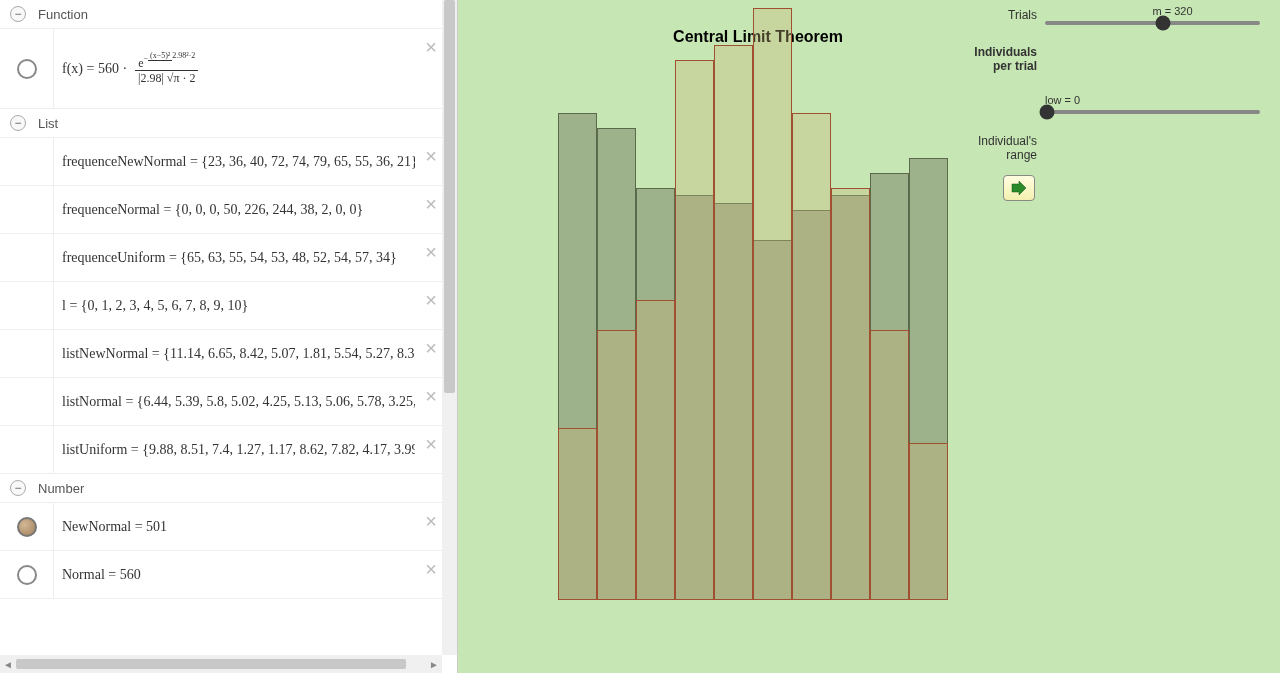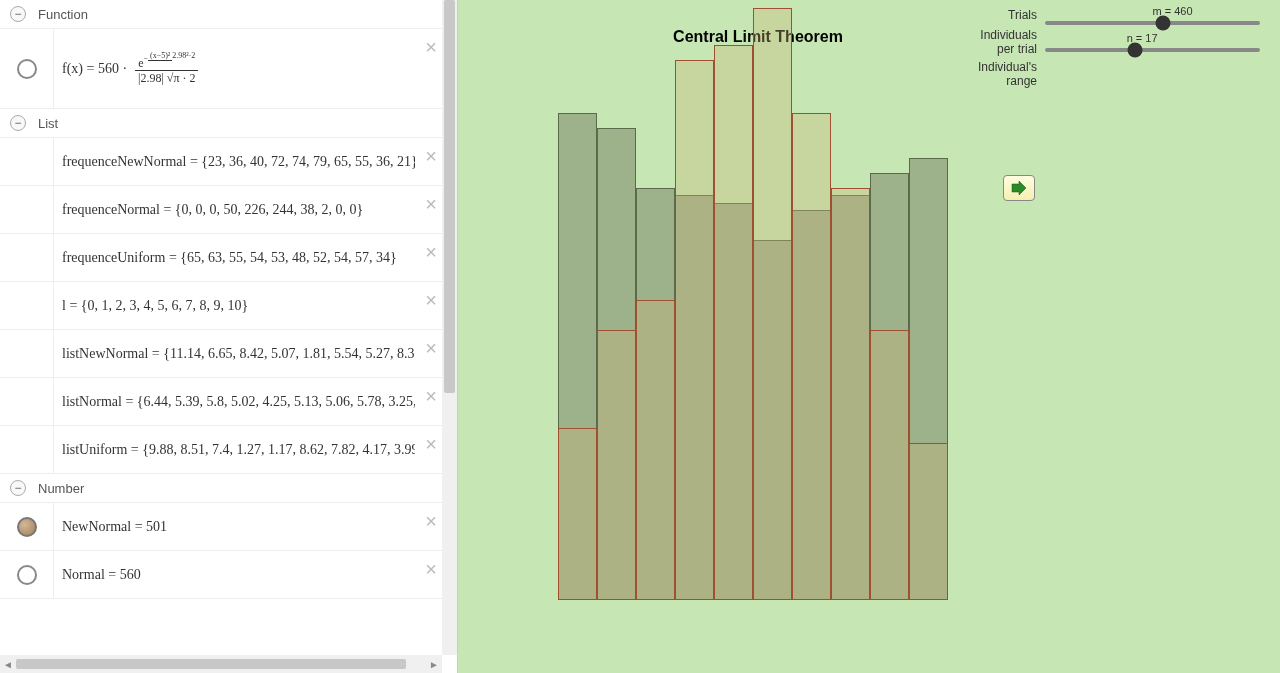--- a/index.html
+++ b/index.html
@@ -202,32 +202,33 @@
 }
 .controls {
   position: absolute;
   right: 20px;
   top: 5px;
   width: 300px;
 }
 .slider-row {
   display: flex;
   align-items: center;
-  margin-bottom: 3px;
+  margin-bottom: 20px;
   position: relative;
 }
 .slider-label {
   width: 85px;
   text-align: right;
   font-size: 12px;
   color: #333;
   padding-right: 8px;
 }
 .slider-label.multi {
   line-height: 1.2;
+  font-weight: bold;
 }
 .slider-container {
   flex: 1;
   position: relative;
   padding-top: 16px;
 }
 .slider-value {
   position: absolute;
   top: 0;
   font-size: 11px;
@@ -393,40 +394,43 @@
       <div class="bar-back" style="left: 312px; height: 427.5px;"></div>
       <div class="bar-front" style="left: 312px; height: 270px;"></div>
       <div class="bar-back" style="left: 351px; height: 442.5px;"></div>
       <div class="bar-front" style="left: 351px; height: 157.5px;"></div>
     </div>
 
   <div class="controls">
     <div class="slider-row">
       <div class="slider-label">Trials</div>
       <div class="slider-container">
-        <div class="slider-value" style="left:50%">m = 460</div>
+        <div class="slider-value" style="left:50%">m = 320</div>
         <div class="slider-track">
           <div class="slider-thumb" id="thumb-trials" style="left: 55%;"></div>
         </div>
       </div>
     </div>
 
     <div class="slider-row">
       <div class="slider-label multi">
         <div>Individuals</div>
         <div>per trial</div>
       </div>
+    </div>
+
+    <div class="slider-row">
+      <div class="slider-label"></div>
       <div class="slider-container">
-        <div class="slider-value" style="left:38%">n = 17</div>
+        <div class="slider-value" style="left:0%">low = 0</div>
         <div class="slider-track">
-          <div class="slider-thumb" id="thumb-ind" style="left: 42%;"></div>
-        </div>
-      </div>
-    </div>
-
+          <div class="slider-thumb" id="thumb-low" style="left: 1%;"></div>
+        </div>
+      </div>
+    </div>
 
     <div class="slider-row">
       <div class="slider-label">Individual's range</div>
     </div>
   </div>
 
   <div class="play-button">
     <svg width="16" height="14">
       <path d="M1 3 L8 3 L8 0 L15 7 L8 14 L8 11 L1 11 Z" fill="#2a8a2a" stroke="#165016" stroke-width="0.5"></path>
     </svg>

